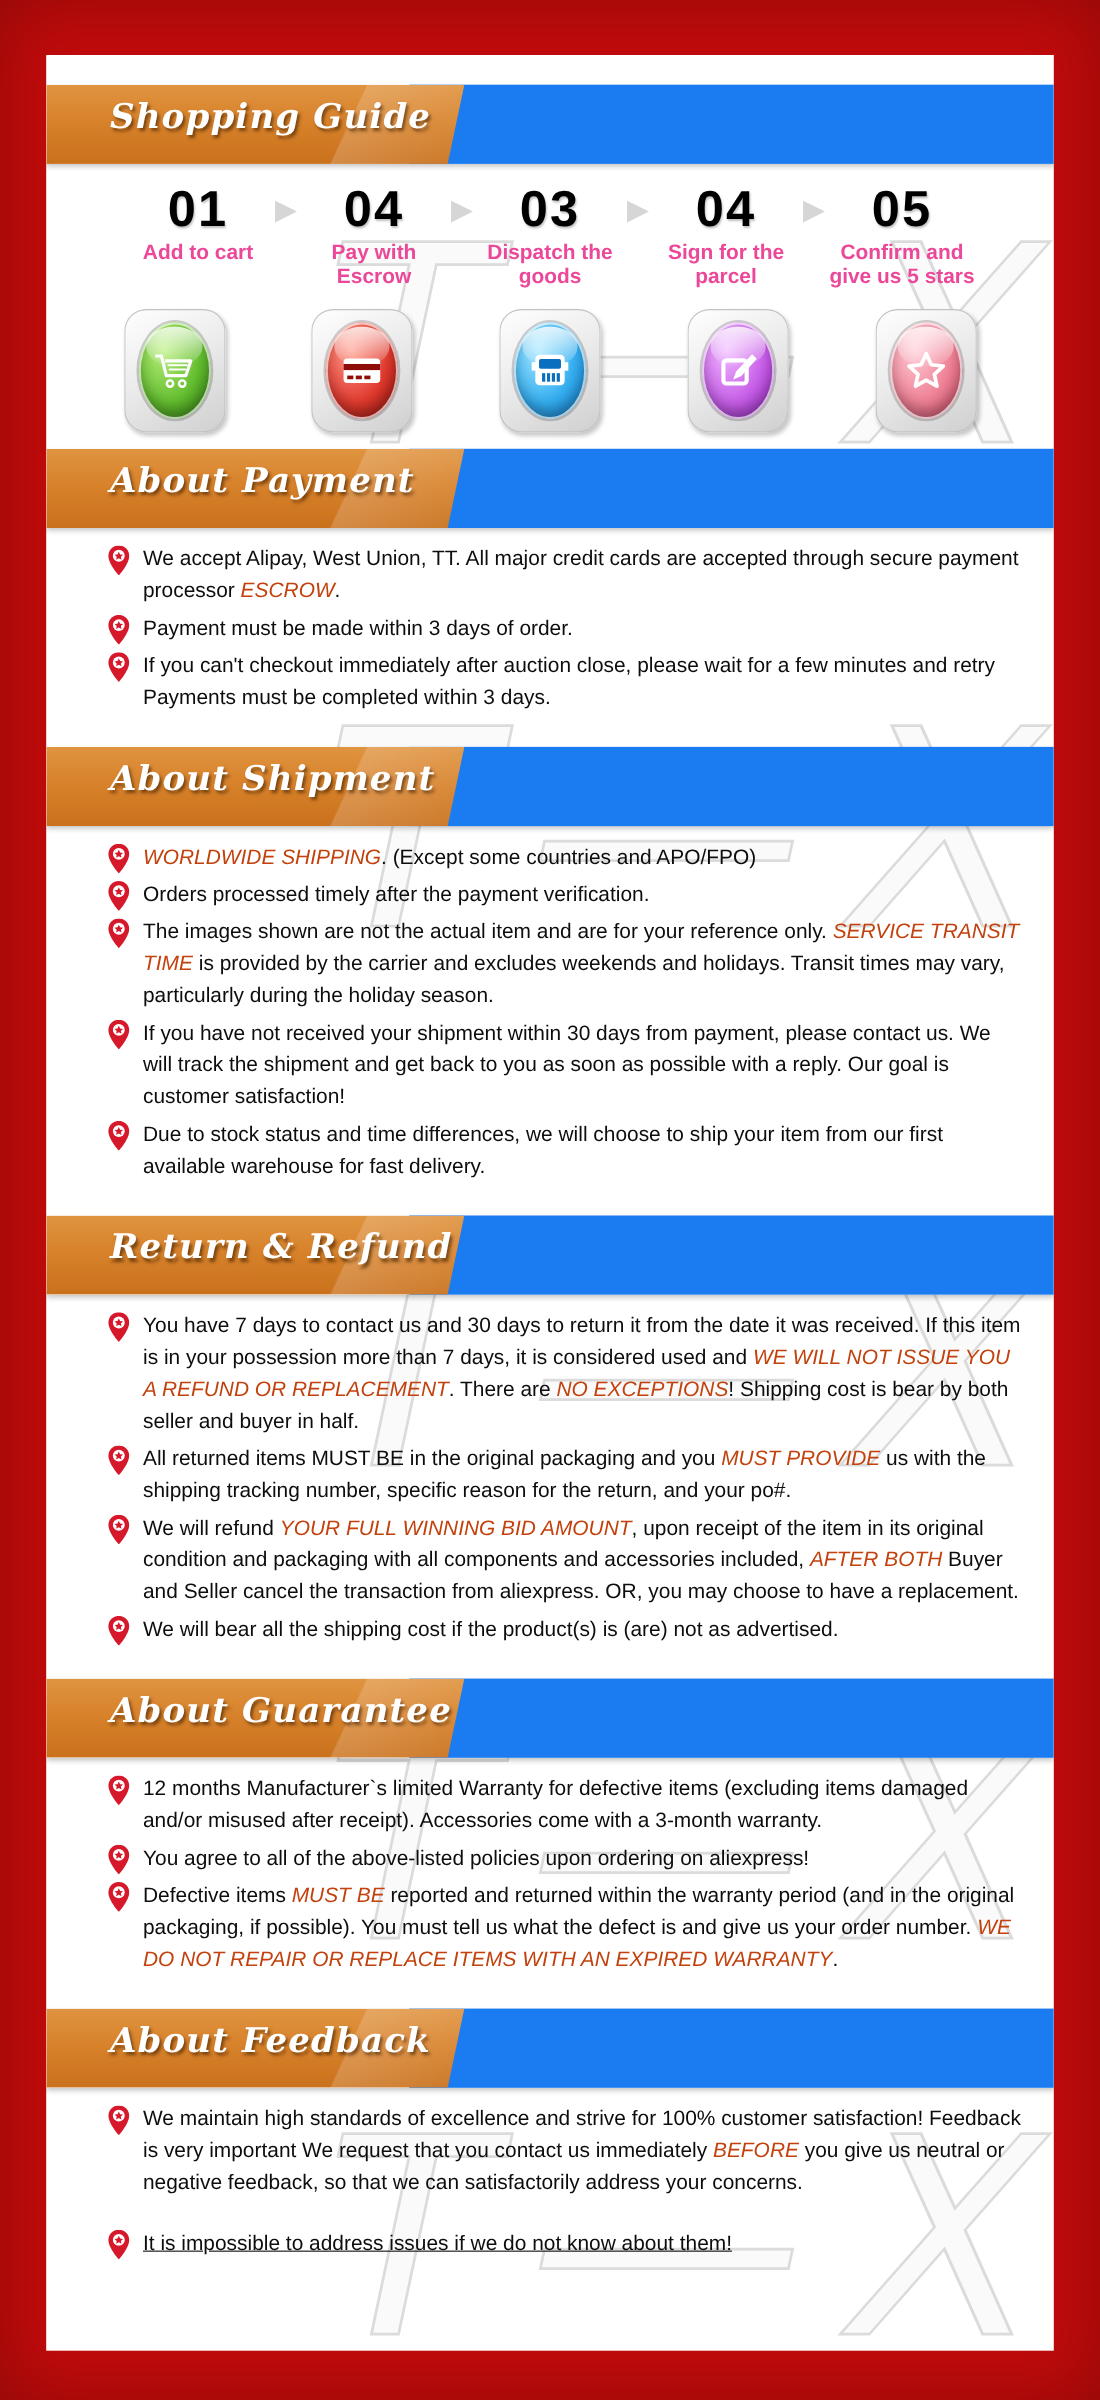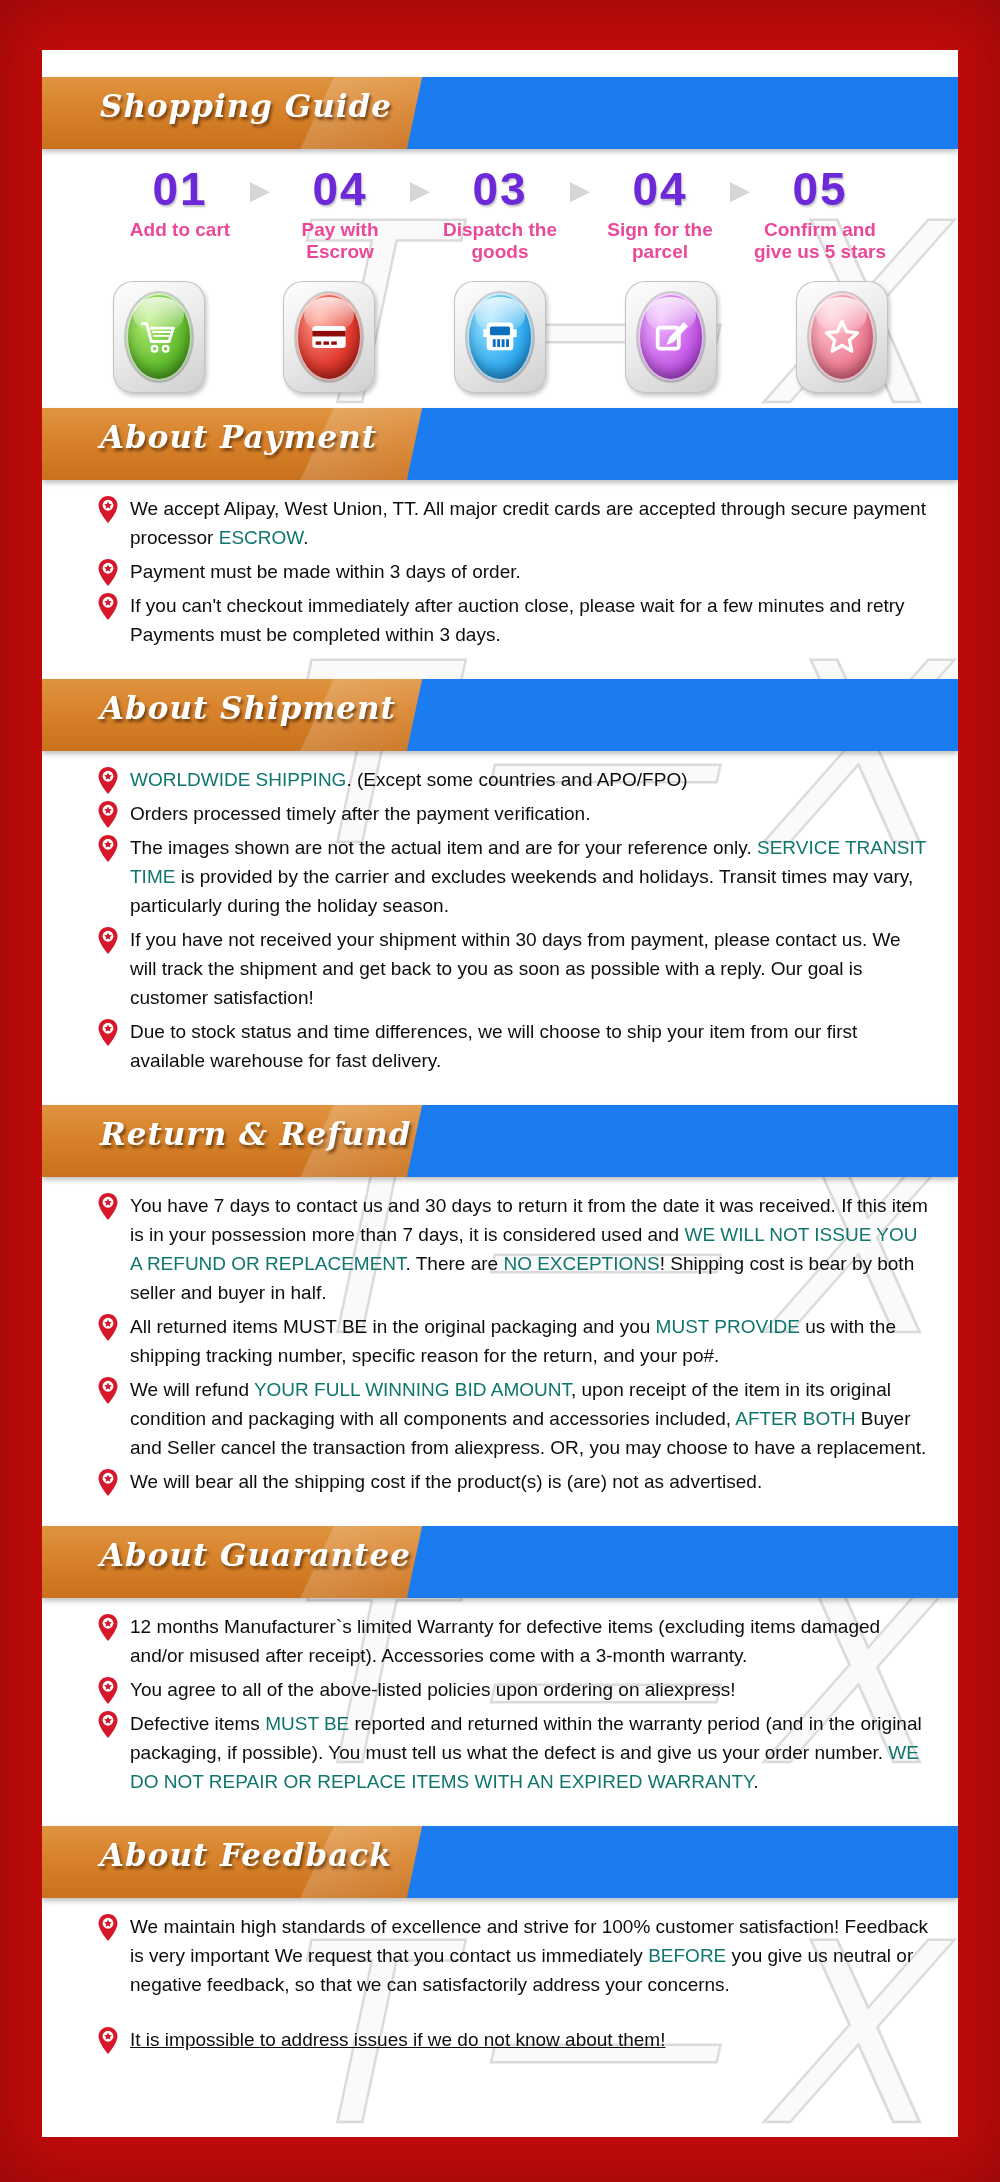--- a/index.html
+++ b/index.html
@@ -58,21 +58,21 @@
     white-space:nowrap;
   }
   .banner1{margin-top:27px;}
   
   .steps{
     width:780px;margin:16px auto 0;
     display:flex;align-items:flex-start;justify-content:space-between;
   }
   .step{width:140px;text-align:center;flex:0 0 auto;}
   .step .num{
-    font-size:46px;font-weight:bold;color:#6d28d9;
+    font-size:46px;font-weight:bold;color:#000000;
     line-height:48px;letter-spacing:2px;
     text-shadow:1px 2px 2px rgba(0,0,0,.25);
   }
   .step .lbl{
     margin-top:6px;font-size:19px;font-weight:bold;color:#ec4899;line-height:22px;
   }
   .arrow{
     flex:0 0 auto;margin-top:12px;
     font-size:26px;color:#d6d6d6;line-height:26px;
   }
@@ -99,21 +99,21 @@
     background:linear-gradient(180deg,rgba(255,255,255,.8),rgba(255,255,255,.05));
   }
   .oval svg{position:relative;width:40px;height:36px;}
   
   .bullets{padding:14px 28px 10px 52px;}
   .bullet{
     position:relative;margin:0 0 5px 0;padding-left:36px;
     font-size:19px;line-height:29px;color:#0d0d0d;
   }
   .bullet .pin{position:absolute;left:4px;top:2px;}
-  .bullet .hl{color:#0f766e;}
+  .bullet .hl{color:#c2410c;font-style:italic;}
   .bullet.gap{margin-top:26px;text-decoration:underline;}
 </style>
 </head>
 <body>
 
 <div class="page">
   <div class="content">
     <div id="wms">
         <div class="wm" style="top: 120px;">T—X</div>
         <div class="wm" style="top: 560px;">T—X</div>

